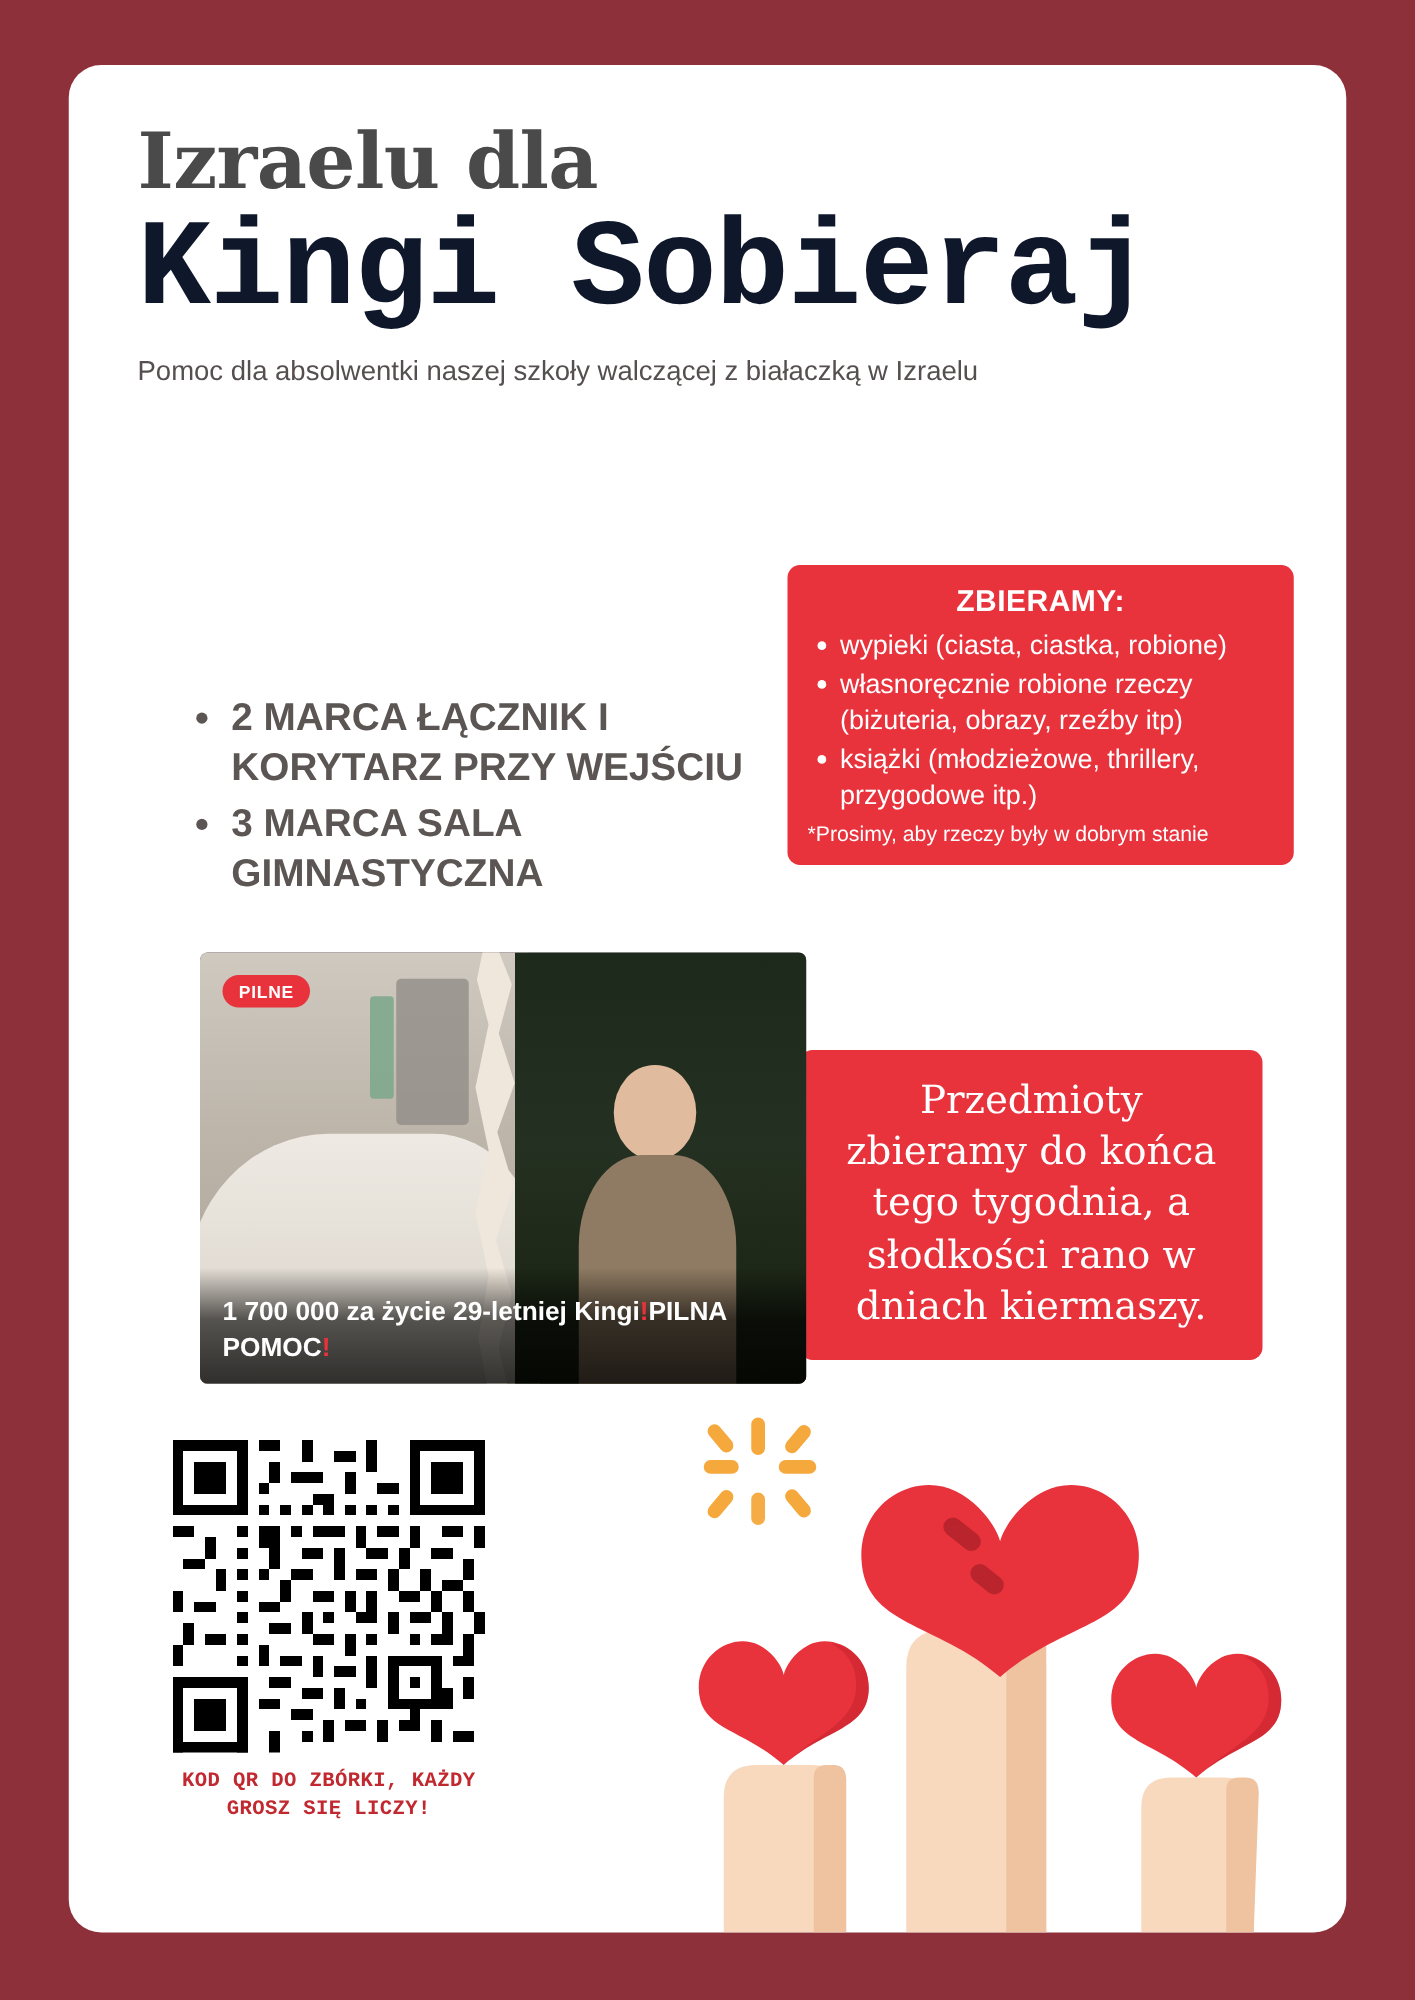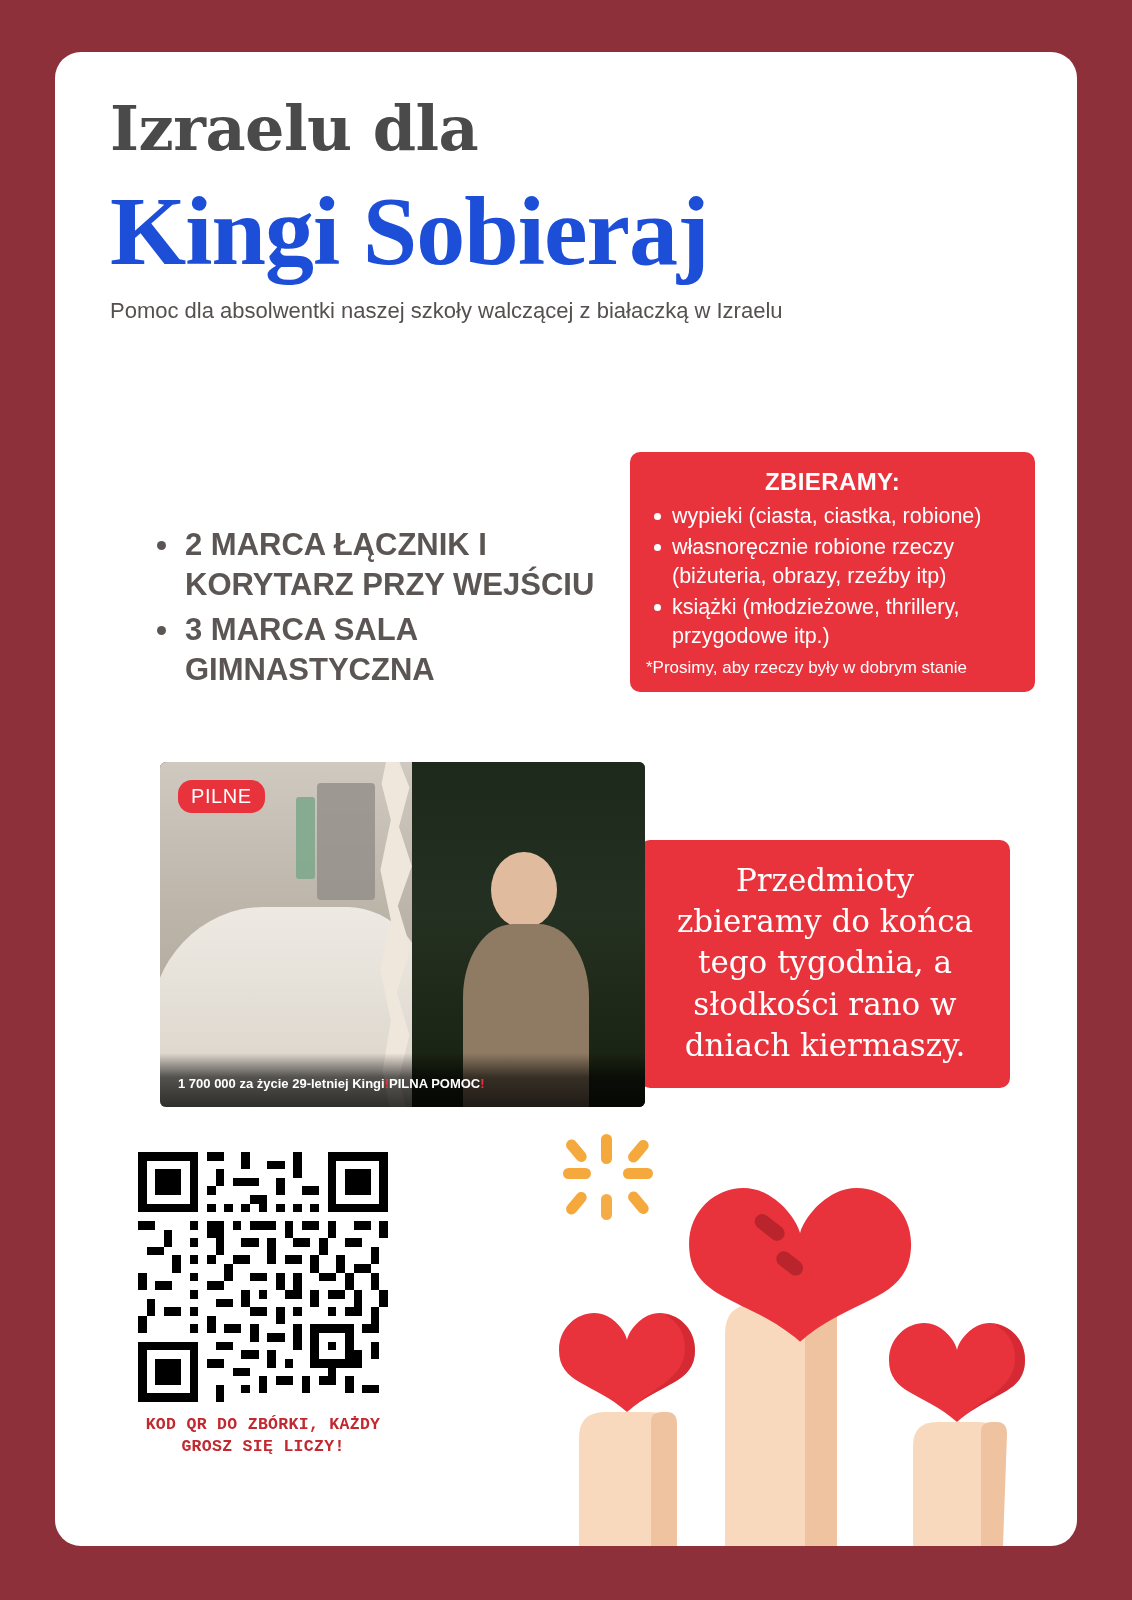--- a/index.html
+++ b/index.html
@@ -43,42 +43,42 @@
   .title-line1 {
     font-family: "DejaVu Serif", "Liberation Serif", serif;
     font-weight: bold;
     font-size: 62px;
     line-height: 1.0;
     color: #4A4A4A;
     letter-spacing: -0.5px;
     margin: 0;
   }
   .title-line2 {
-    font-family: Liberation Serif, serif;
+    font-family: Liberation Mono, monospace;
     font-weight: bold;
     font-size: 98px;
     line-height: 1.05;
-    color: #1d4ed8;
+    color: #0f172a;
     letter-spacing: -1px;
-    margin: 20px 0 0 0;
+    margin: 6px 0 0 0;
     white-space: nowrap;
   }
   .subtitle {
     margin: 12px 0 0 0;
     font-size: 22px;
     line-height: 1.45;
     color: #55504F;
     max-width: 790px;
   }
 
   
   .dates-list {
     position: absolute;
     left: 92px;
-    top: 473px;
+    top: 502px;
     width: 470px;
     margin: 0;
     padding: 0;
     list-style: none;
   }
   .dates-list li {
     position: relative;
     padding-left: 38px;
     font-size: 31px;
     font-weight: bold;
@@ -253,35 +253,35 @@
     height: 104%;
     background: #efe7dc;
     clip-path: polygon(40% 0%, 62% 9%, 44% 20%, 66% 31%, 42% 42%, 64% 54%, 40% 66%, 62% 78%, 44% 90%, 58% 100%, 30% 100%, 16% 88%, 30% 74%, 12% 60%, 30% 46%, 12% 32%, 30% 18%, 14% 8%, 24% 0%);
   }
   .photo-badge {
     position: absolute;
     left: 18px;
     top: 18px;
     background: #E8323C;
     color: #fff;
-    font-size: 20px;
-    font-weight: normal;
+    font-size: 14px;
+    font-weight: bold;
     letter-spacing: 0.6px;
     padding: 5px 13px;
     border-radius: 14px;
   }
   .photo-caption {
     position: absolute;
     left: 0;
     right: 0;
     bottom: 0;
     padding: 22px 18px 14px 18px;
     background: linear-gradient(180deg, rgba(0,0,0,0) 0%, rgba(0,0,0,0.62) 45%, rgba(0,0,0,0.78) 100%);
     color: #FFFFFF;
-    font-size: 13px;
+    font-size: 21px;
     font-weight: bold;
     line-height: 1.35;
   }
   .photo-caption .bang { color: #E8323C; }
 
   
   .qr-wrap {
     position: absolute;
     left: 63px;
     top: 1100px;

